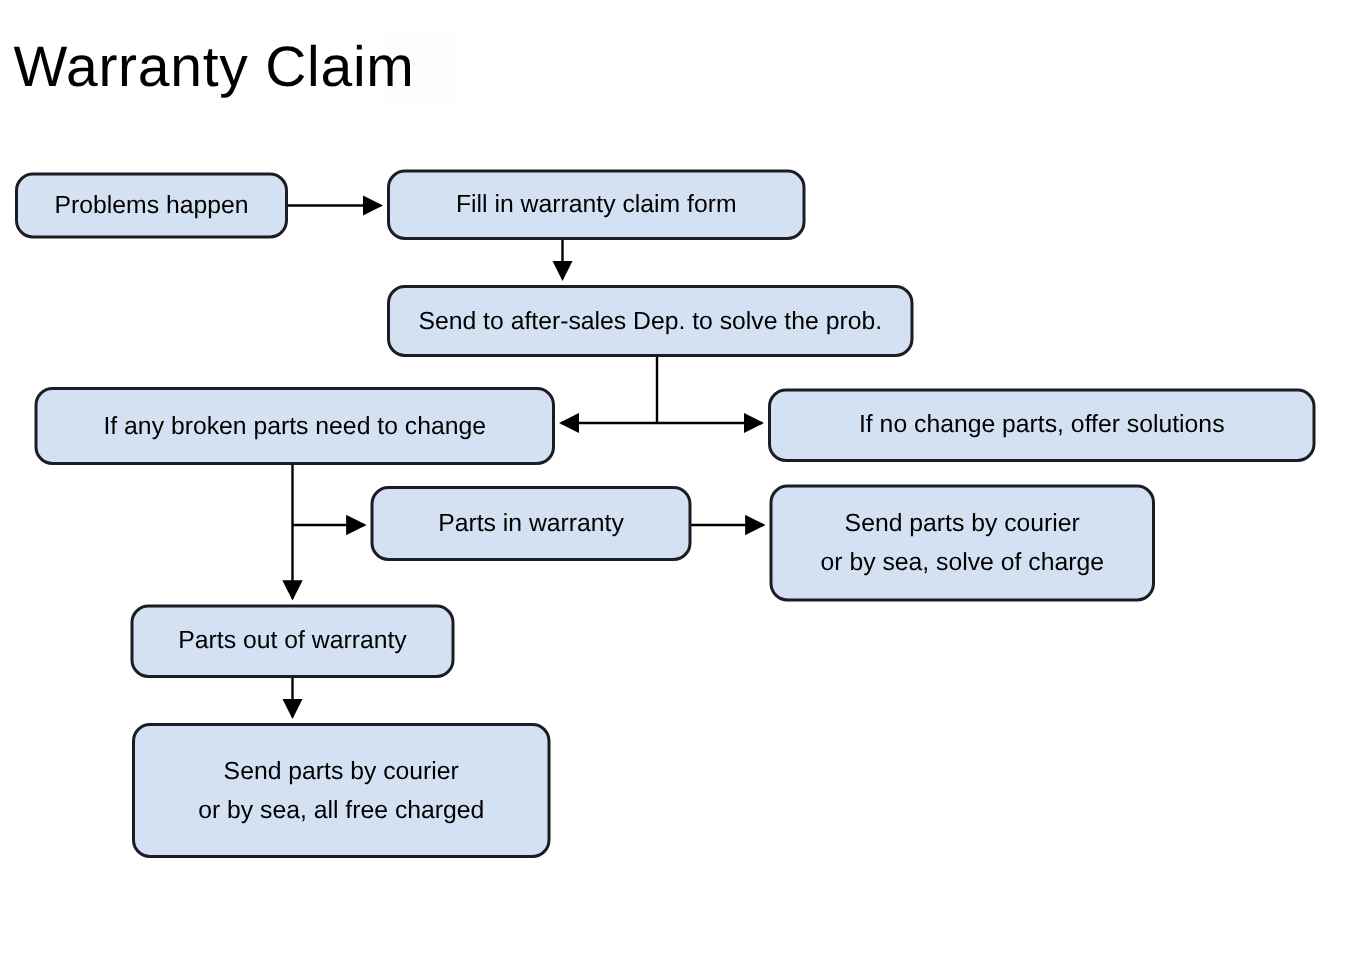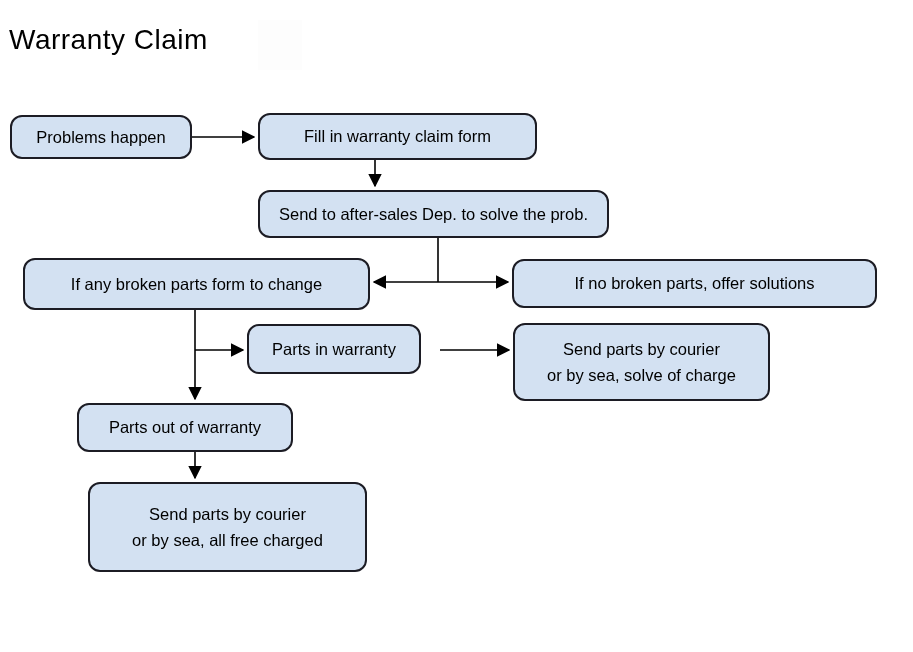--- a/index.html
+++ b/index.html
@@ -12,21 +12,21 @@
     width: 913px;
     height: 652px;
     background: var(--background, #ffffff);
     font-family: "Liberation Sans", sans-serif;
     overflow: hidden;
   }
   .page-title {
     position: absolute;
     left: 9px;
     top: 24px;
-    font-size: 28px;
+    font-size: 38px;
     font-weight: 400;
     color: var(--text, #000000);
     letter-spacing: 0.5px;
   }
   .faint-watermark {
     position: absolute;
     left: 258px;
     top: 20px;
     width: 44px;
     height: 50px;
@@ -46,23 +46,23 @@
     font-size: 16.5px;
     line-height: 1.6;
     color: var(--text, #000000);
     white-space: nowrap;
   }
   #node-problems       { left: 10px;  top: 115px; width: 182px; height: 44px; }
   #node-fill-form      { left: 258px; top: 113px; width: 279px; height: 47px; }
   #node-send-dept      { left: 258px; top: 190px; width: 351px; height: 48px; }
   #node-broken-parts   { left: 23px;  top: 258px; width: 347px; height: 52px; }
   #node-no-broken      { left: 512px; top: 259px; width: 365px; height: 49px; }
-  #node-in-warranty    { left: 247px; top: 324px; width: 174px; height: 50px; }
+  #node-in-warranty    { left: 247px; top: 324px; width: 214px; height: 50px; }
   #node-free-charge    { left: 513px; top: 323px; width: 257px; height: 78px; }
-  #node-out-warranty   { left: 77px;  top: 403px; width: 216px; height: 49px; }
+  #node-out-warranty   { left: 87px;  top: 403px; width: 216px; height: 49px; }
   #node-cost-charged   { left: 88px;  top: 482px; width: 279px; height: 90px; }
   .edges-layer {
     position: absolute;
     left: 0;
     top: 0;
     pointer-events: none;
   }
   .edges-layer line {
     stroke: var(--arrow, #000000);
     stroke-width: 1.6;
@@ -102,25 +102,25 @@
 
   <div class="node" id="node-problems">
     <span>Problems happen</span>
   </div>
 
   <div class="node" id="node-send-dept">
     <span>Send to after-sales Dep. to solve the prob.</span>
   </div>
 
   <div class="node" id="node-broken-parts">
-    <span>If any broken parts form to change</span>
+    <span>If any broken parts need to change</span>
   </div>
 
   <div class="node" id="node-no-broken">
-    <span>If no broken parts, offer solutions</span>
+    <span>If no change parts, offer solutions</span>
   </div>
 
   <div class="node" id="node-in-warranty">
     <span>Parts in warranty</span>
   </div>
 
   <div class="node" id="node-free-charge">
     <span>Send parts by courier</span>
     <span>or by sea, solve of charge</span>
   </div>

